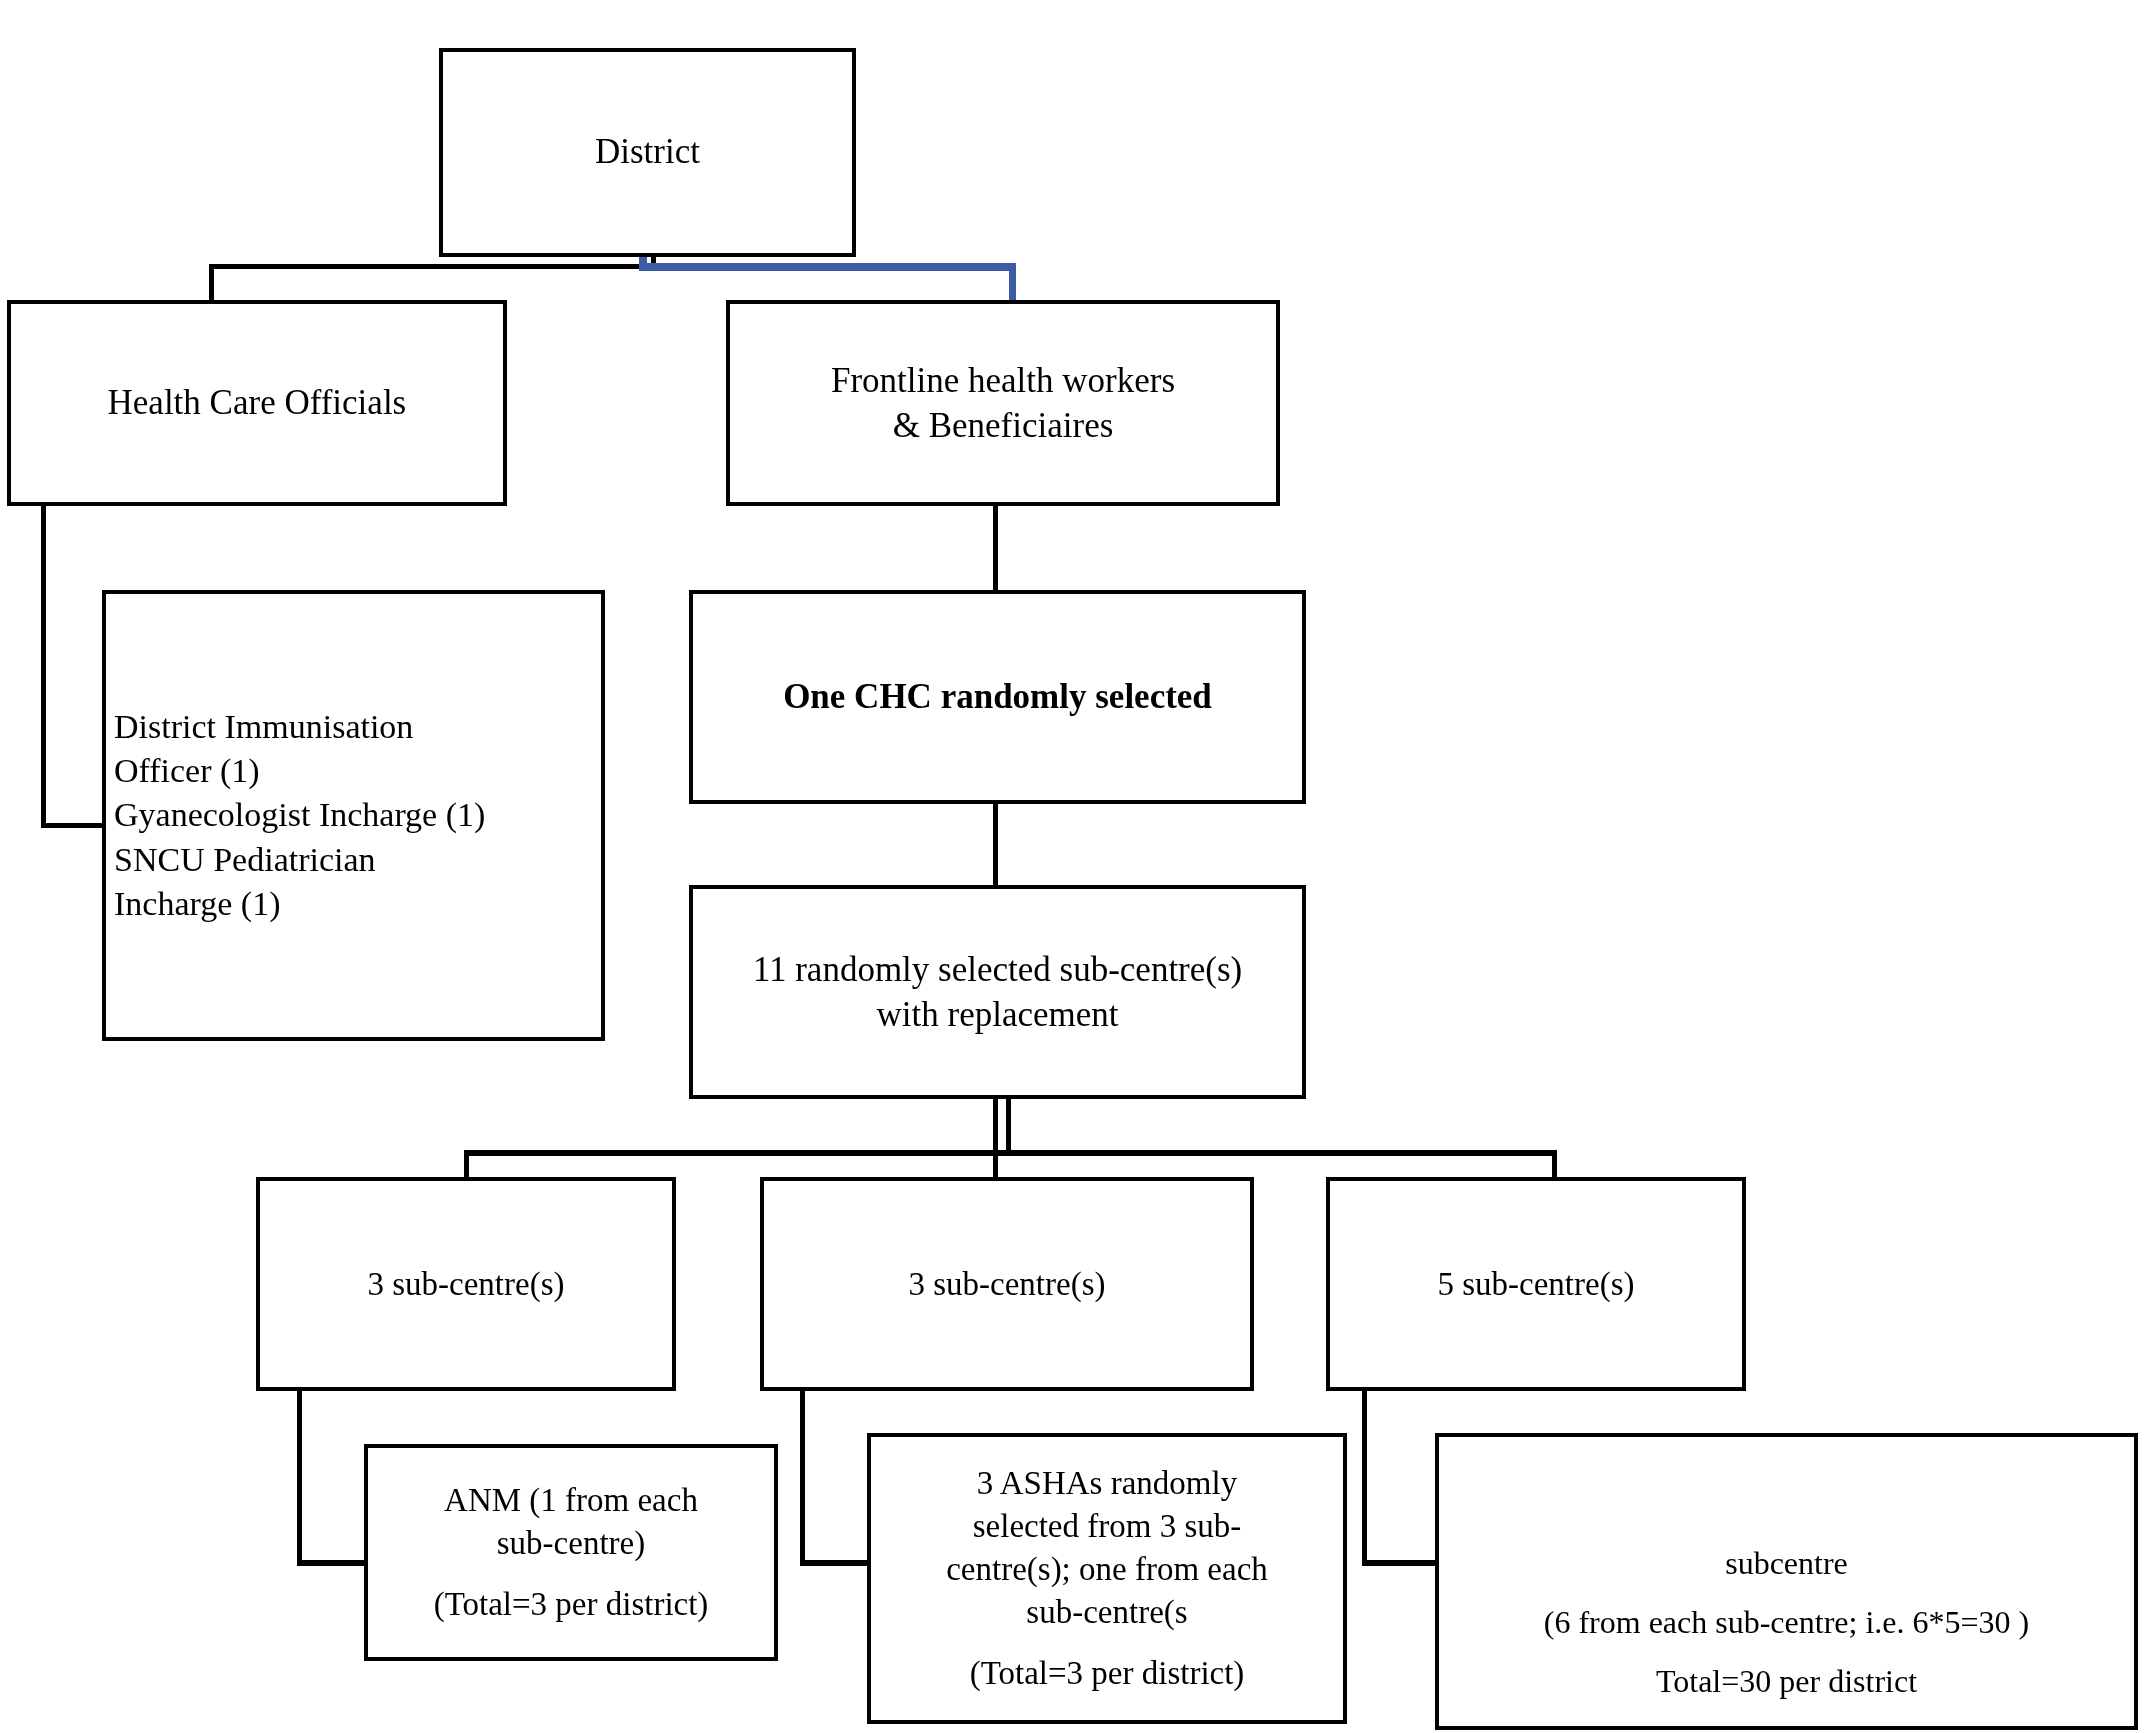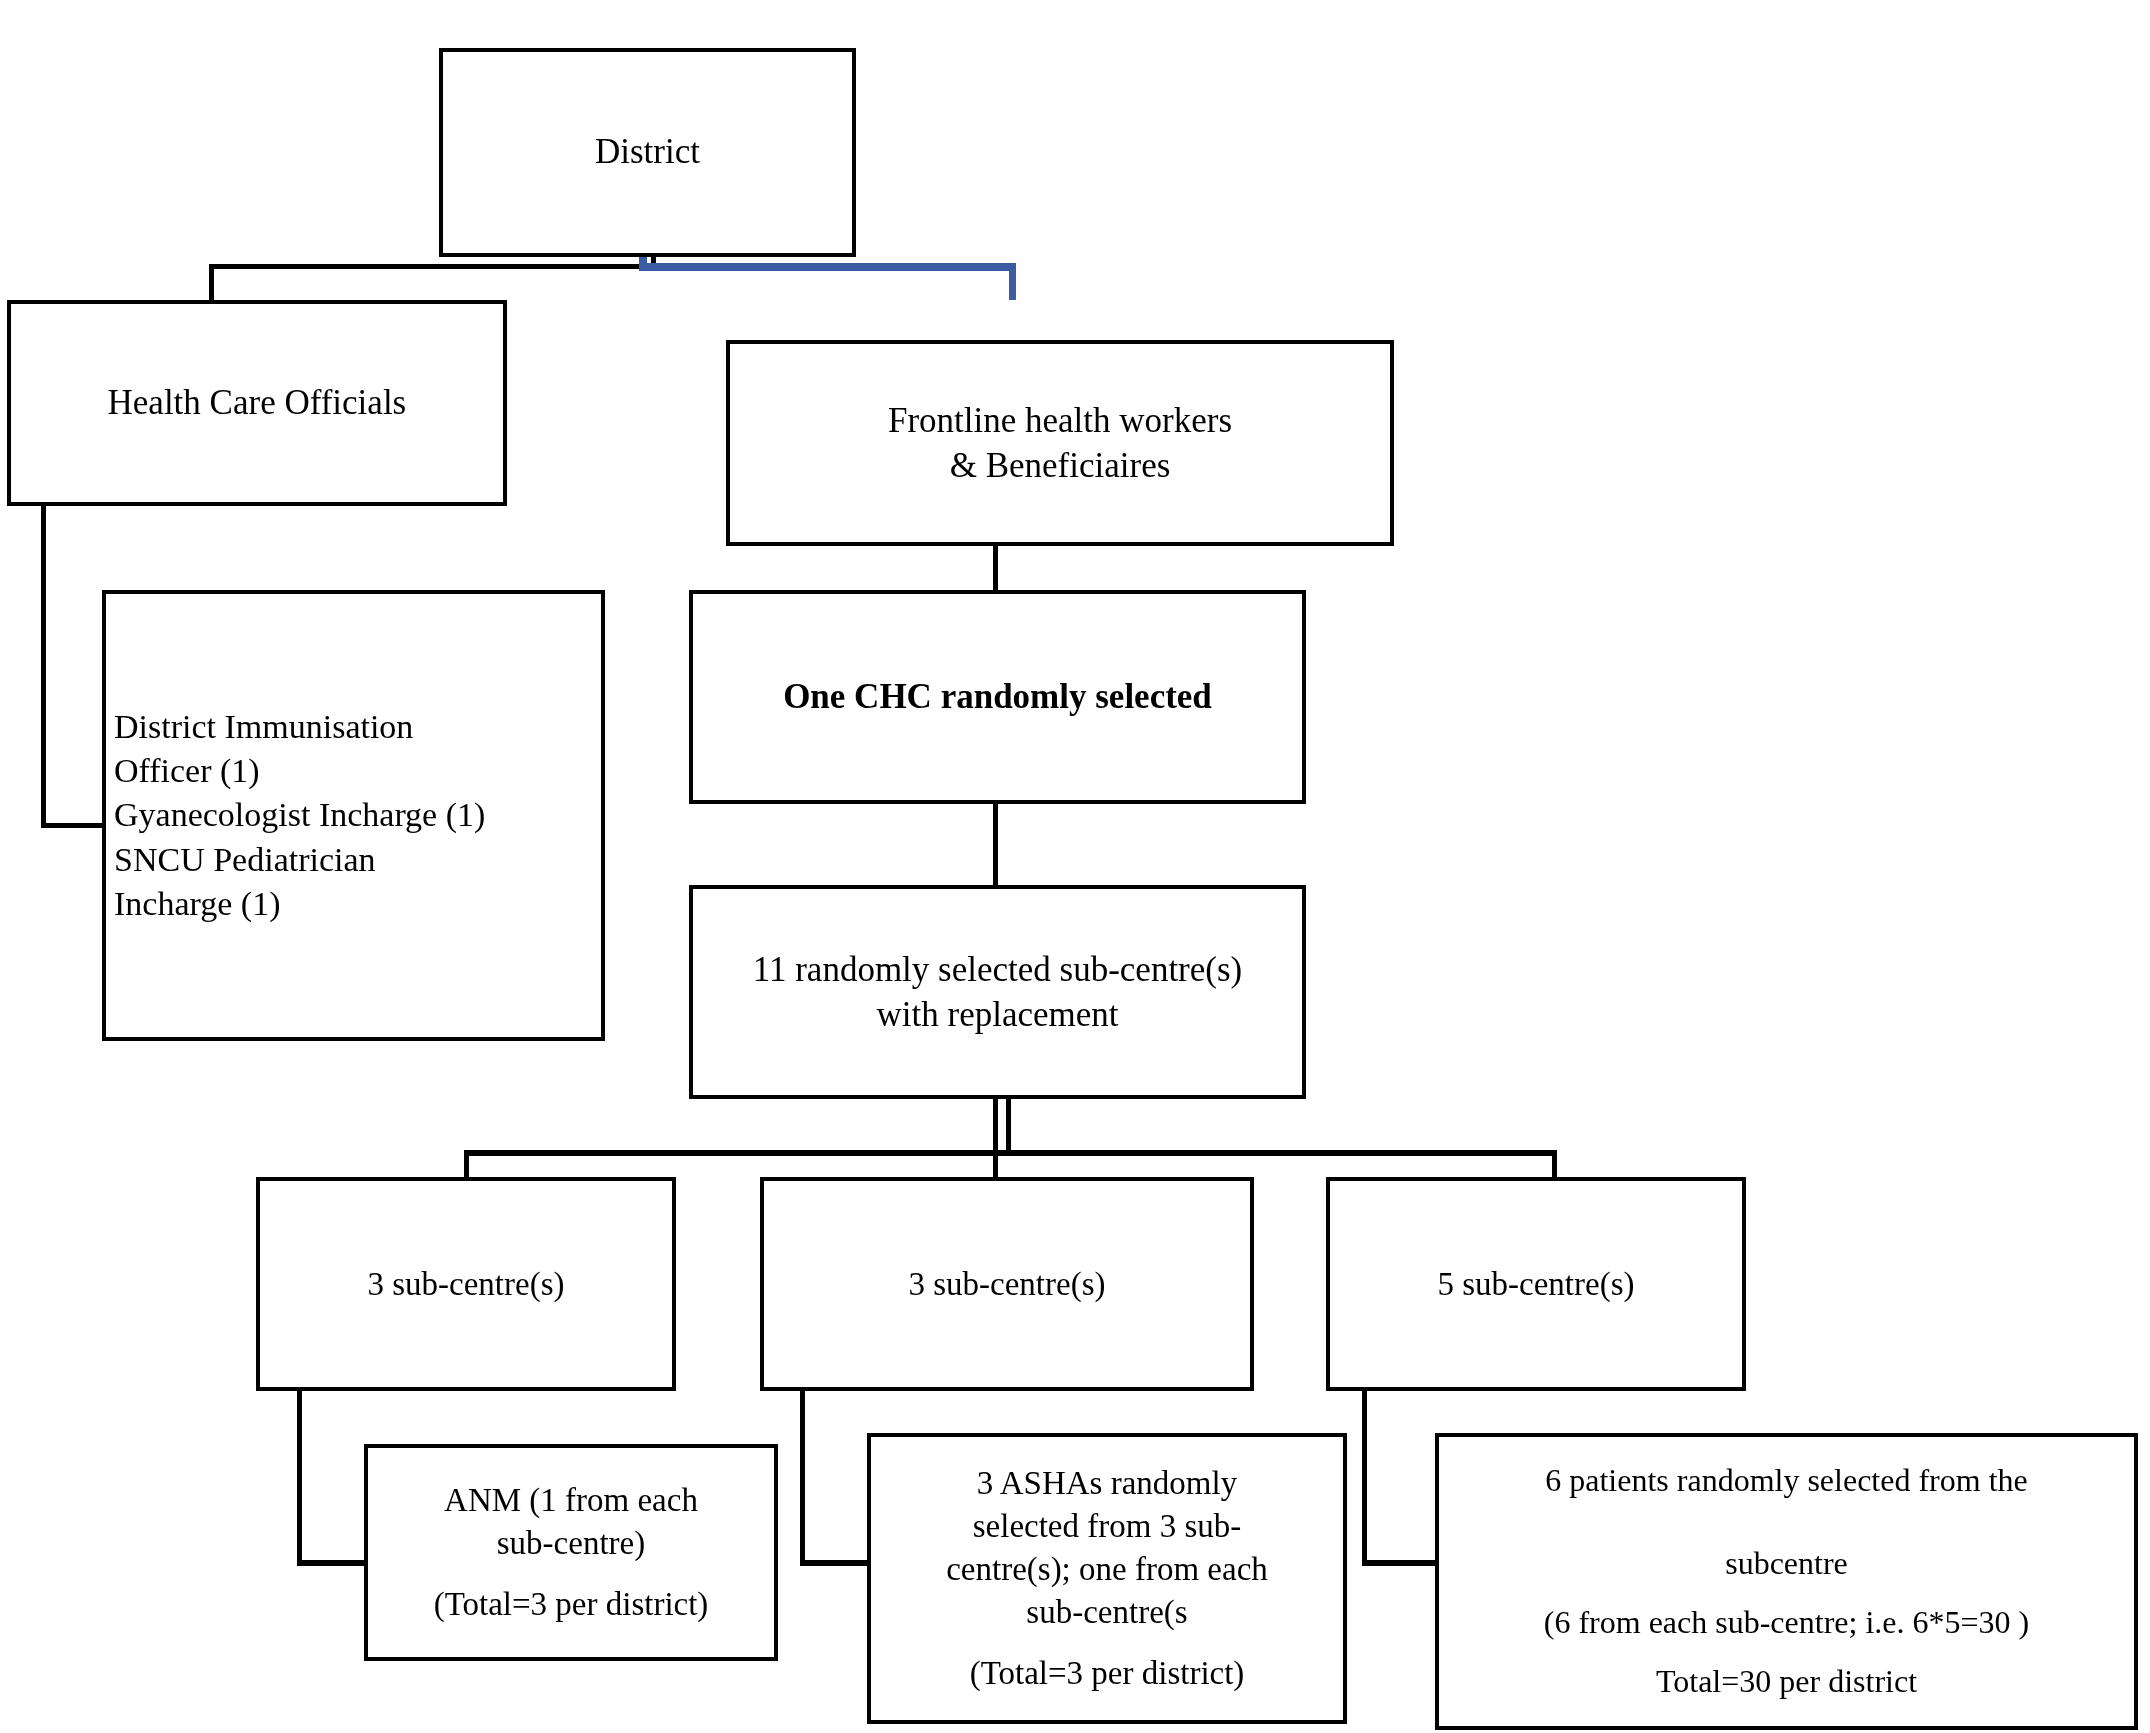--- a/index.html
+++ b/index.html
@@ -113,21 +113,21 @@
   <div class="conn" style="left:1362px; top:1560px; width:77px; height:5.7px;"></div>
 
   <div class="node fs-district" style="left:439px; top:12.6px; width:417px; height:209px;">
     <span class="txt">District</span>
   </div>
 
   <div class="node fs-hco" style="left:6.9px; top:300px; width:500px; height:206px;">
     <span class="txt">Health Care Officials</span>
   </div>
 
-  <div class="node fs-flw" style="left:726px; top:300px; width:668px; height:206px;margin-top:40px;">
+  <div class="node fs-flw" style="left:726px; top:300px; width:554px; height:206px;">
     <span class="txt">
       <span>Frontline health workers</span><br>
       <span>&amp; Beneficiaires</span>
     </span>
   </div>
 
   <div class="node left-align fs-officials" style="left:102px; top:590px; width:503px; height:451px;">
     <span class="txt">
       <span>District Immunisation</span><br>
       <span>Officer (1)</span><br>
@@ -175,21 +175,21 @@
       <span>selected from 3 sub-</span><br>
       <span>centre(s); one from each</span><br>
       <span>sub-centre(s</span>
       <span class="gap"></span>
       <span>(Total=3 per district)</span>
     </span>
   </div>
 
   <div class="node fs-pat" style="left:1435px; top:1433px; width:703px; height:297px;">
     <span class="txt">
-      <span>6 patients randomly selected from the</span><br>
+      <br>
       <br>
       <span>subcentre</span>
       <span class="gap"></span>
       <span>(6 from each sub-centre; i.e. 6*5=30 )</span>
       <span class="gap"></span>
       <span>Total=30 per district</span>
     </span>
   </div>
 
 </div>

